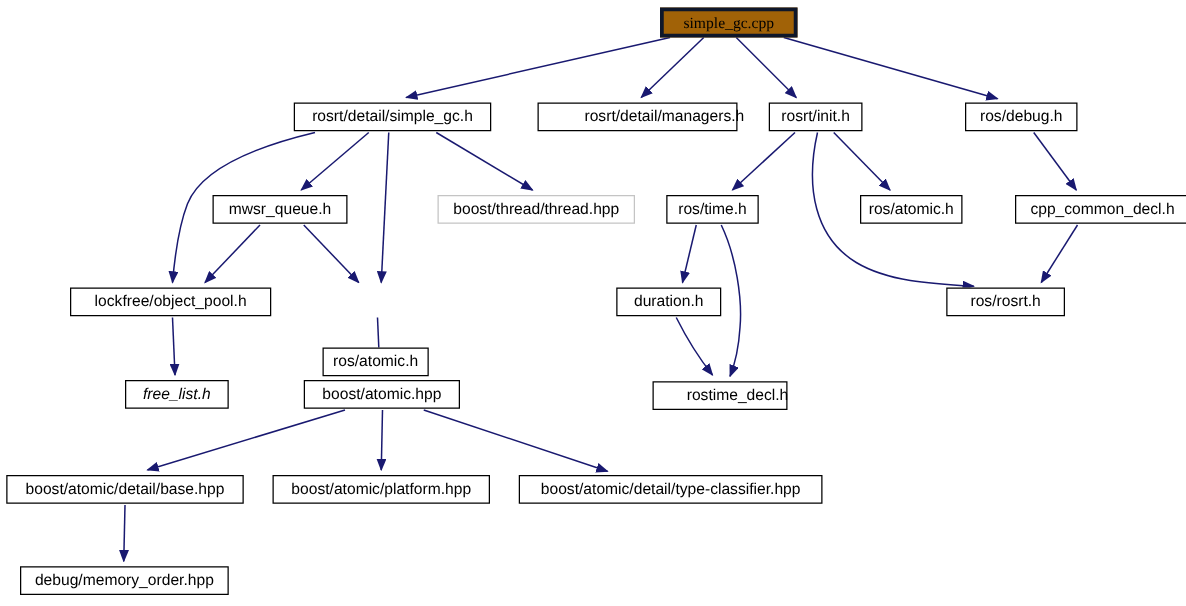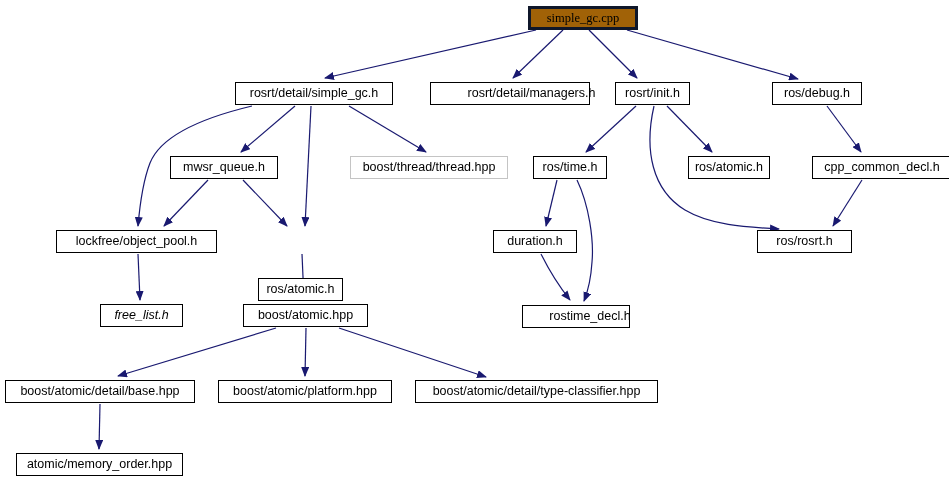--- a/index.html
+++ b/index.html
@@ -108,15 +108,15 @@
   <div class="node" style="left:757px; top:230px; width:95px;  height:23px;">ros/rosrt.h</div>
 
   <div class="node" style="left:100px; top:304px; width:83px;  height:23px;font-style:italic;">free_list.h</div>
   <div class="node" style="left:243px; top:304px; width:125px; height:23px;">boost/atomic.hpp</div>
   <div class="node" style="left:522px; top:305px; width:108px; height:23px;padding-left:28px;">rostime_decl.h</div>
 
   <div class="node" style="left:5px;   top:380px; width:190px; height:23px;">boost/atomic/detail/base.hpp</div>
   <div class="node" style="left:218px; top:380px; width:174px; height:23px;">boost/atomic/platform.hpp</div>
   <div class="node" style="left:415px; top:380px; width:243px; height:23px;">boost/atomic/detail/type-classifier.hpp</div>
 
-  <div class="node" style="left:16px;  top:453px; width:167px; height:23px;">atomic/memory_order.hpp</div>
+  <div class="node" style="left:16px;  top:453px; width:167px; height:23px;">debug/memory_order.hpp</div>
 
 </div>
 
 </body></html>

